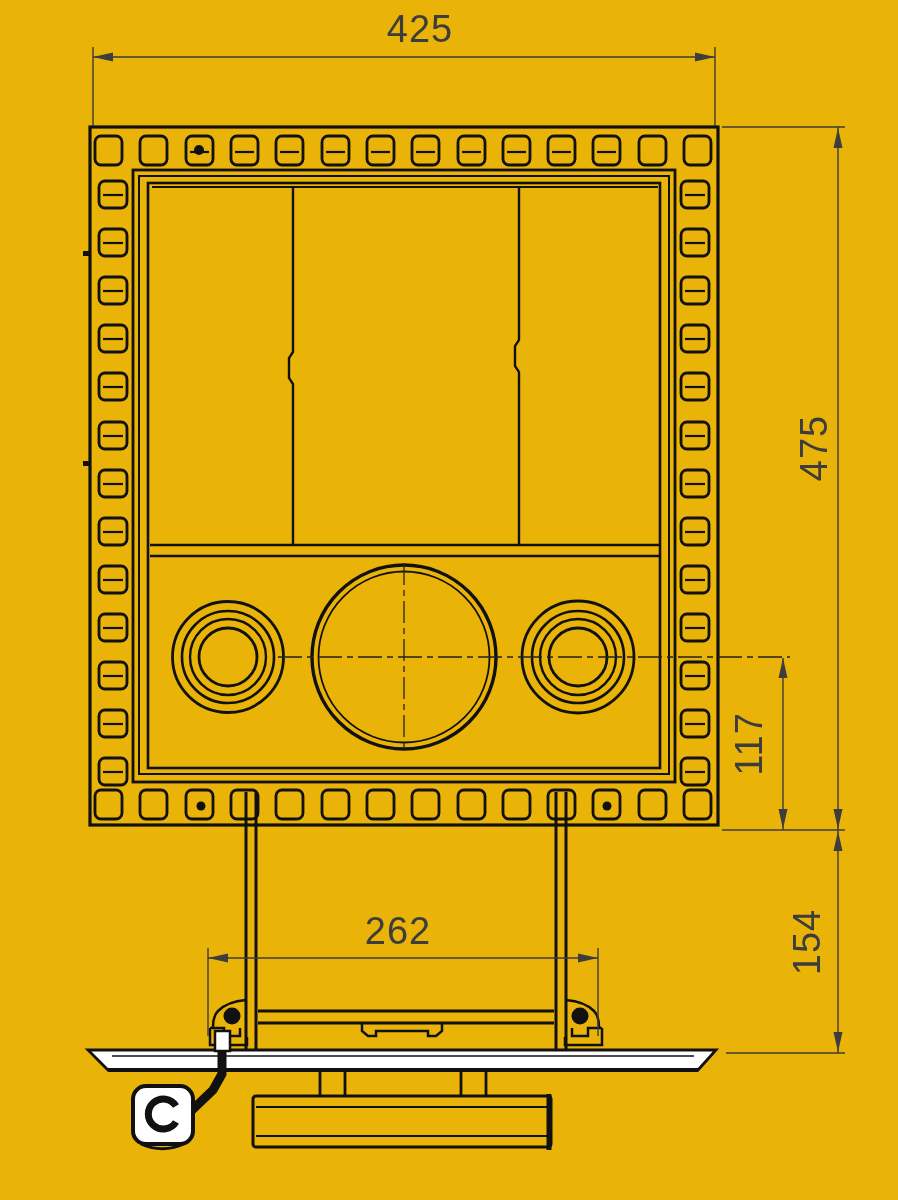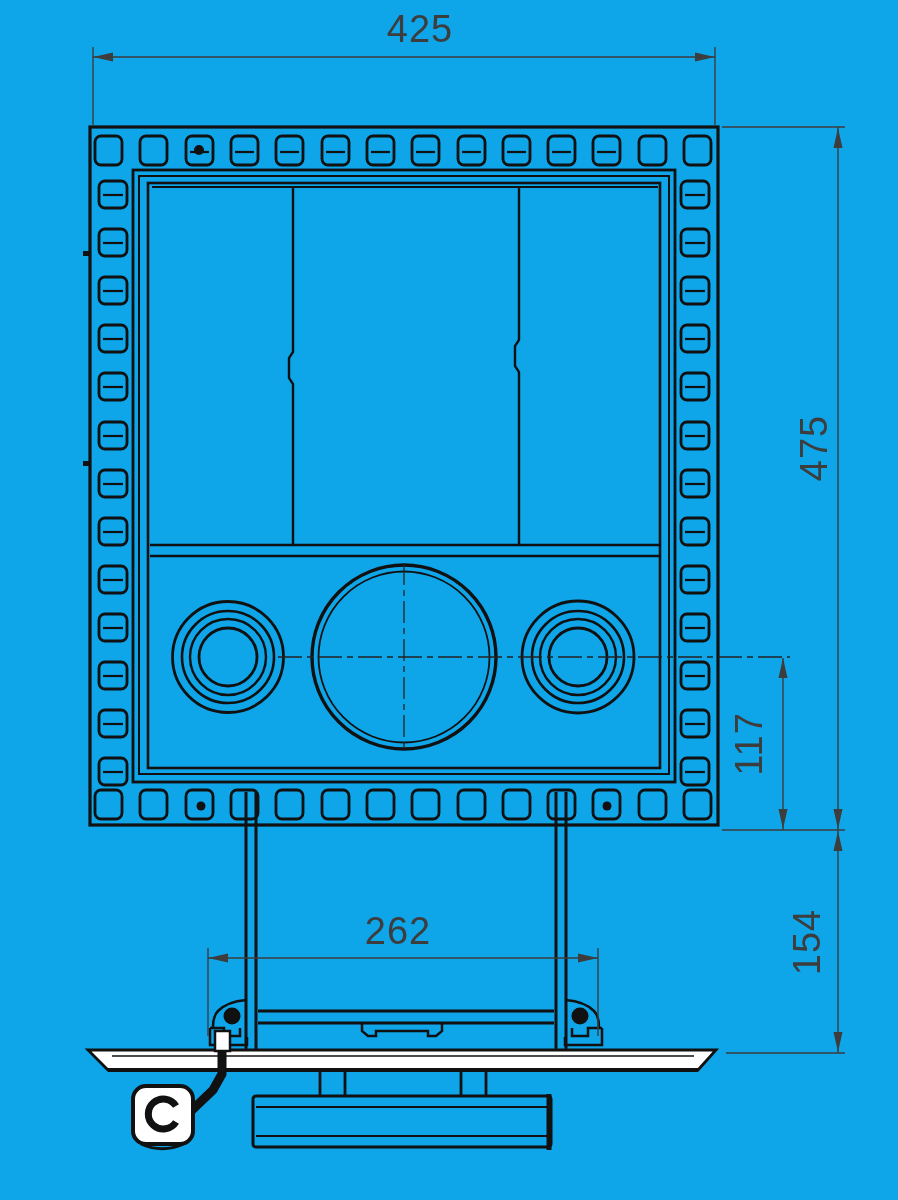--- a/index.html
+++ b/index.html
@@ -1,16 +1,16 @@
 <!DOCTYPE html>
 <html><head>
 <meta charset="utf-8">
 <style>
   html,body{margin:0;padding:0;background:#ffffff;}
-  #stage{position:relative;width:898px;height:1200px;background:#0ea5e9;overflow:hidden;
+  #stage{position:relative;width:898px;height:1200px;background:#eab308;overflow:hidden;
          font-family:"Liberation Sans", sans-serif;}
   svg{position:absolute;left:0;top:0;}
   .dimtext{font-family:"Liberation Sans", sans-serif;font-size:38px;fill:#3d3d3d;
            letter-spacing:1px;font-weight:400;}
 </style>
 </head>
 <body>
 
 <div id="stage">
 <svg width="898" height="1200" viewBox="0 0 898 1200">

